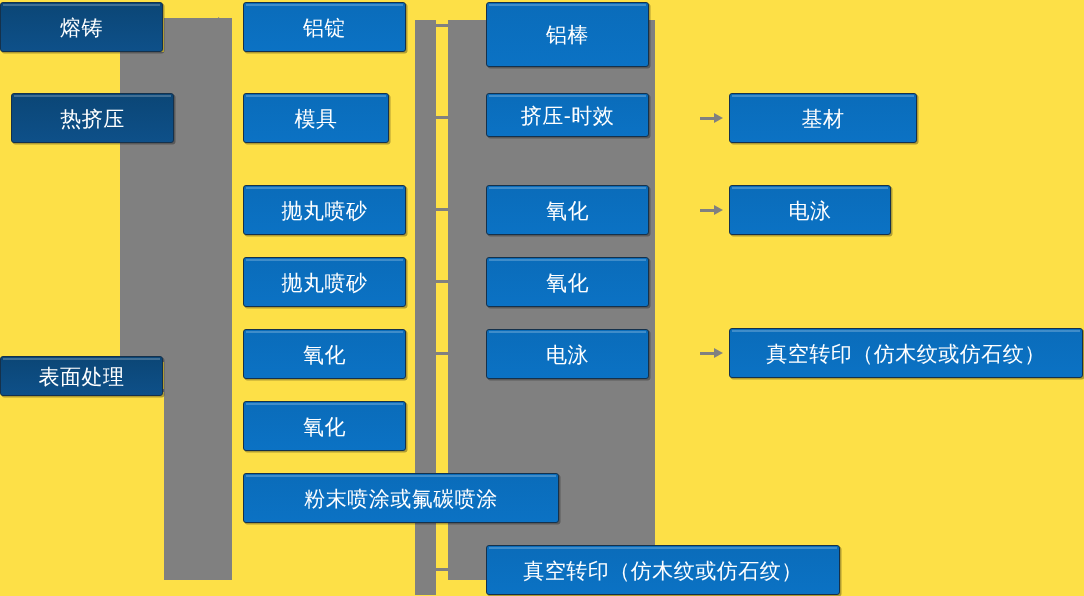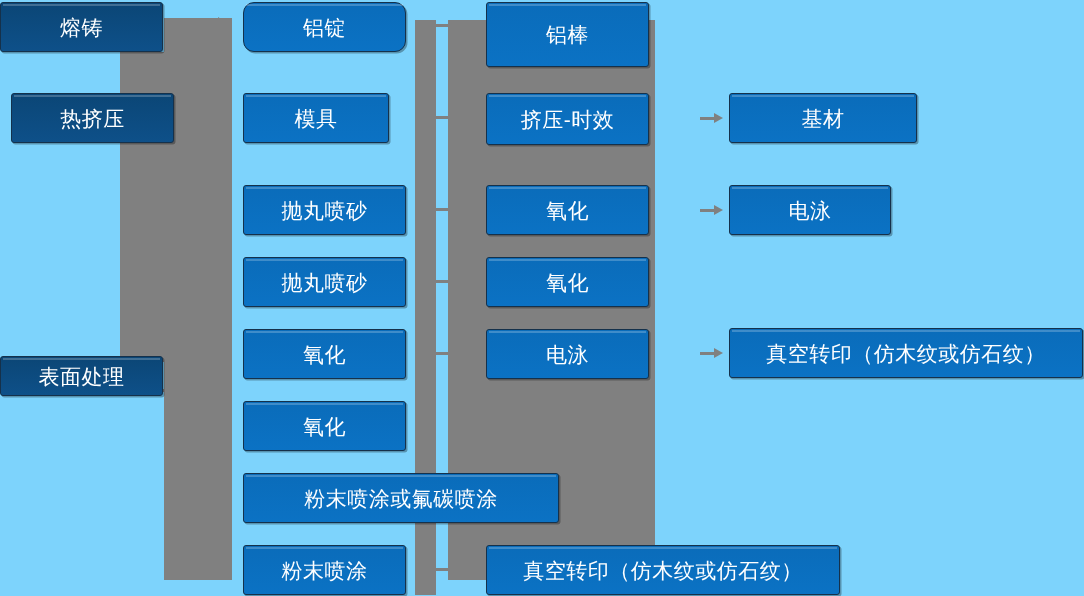--- a/index.html
+++ b/index.html
@@ -8,21 +8,21 @@
     background: #ffffff;
   }
   body {
     font-family: "Liberation Sans", "DejaVu Sans", sans-serif;
   }
   #canvas {
     position: relative;
     width: 1084px;
     height: 596px;
     overflow: hidden;
-    background: #7dd3fc;
+    background: #fde047;
   }
 
   
   .gray {
     position: absolute;
     background: #808080;
   }
   .gray-thin {
     position: absolute;
     background: #808080;
@@ -132,21 +132,21 @@
   <div class="box dark" style="left:0px; top:93px; width:163px; height:50px;margin-left:11px;">
     <span class="topline"></span>
     <span class="lbl">热挤压</span>
   </div>
 
   <div class="box dark" style="left:0px; top:356px; width:163px; height:40px;">
     <span class="topline"></span>
     <span class="lbl">表面处理</span>
   </div>
 
-  <div class="box mid" style="left:243px; top:2px; width:163px; height:50px;border-radius:11px;">
+  <div class="box mid" style="left:243px; top:2px; width:163px; height:50px;">
     <span class="topline"></span>
     <span class="lbl">铝锭</span>
   </div>
 
   <div class="box mid" style="left:243px; top:93px; width:146px; height:50px;">
     <span class="topline"></span>
     <span class="lbl">模具</span>
   </div>
 
   <div class="box mid" style="left:243px; top:185px; width:163px; height:50px;">
@@ -167,31 +167,27 @@
   <div class="box mid" style="left:243px; top:401px; width:163px; height:50px;">
     <span class="topline"></span>
     <span class="lbl">氧化</span>
   </div>
 
   <div class="box mid" style="left:243px; top:473px; width:316px; height:50px;">
     <span class="topline"></span>
     <span class="lbl">粉末喷涂或氟碳喷涂</span>
   </div>
 
-  <div class="box mid" style="left:243px; top:545px; width:163px; height:50px;">
-    <span class="topline"></span>
-    <span class="lbl">粉末喷涂</span>
-  </div>
 
   <div class="box mid" style="left:486px; top:2px; width:163px; height:65px;">
     <span class="topline"></span>
     <span class="lbl">铝棒</span>
   </div>
 
-  <div class="box mid" style="left:486px; top:93px; width:163px; height:52px;">
+  <div class="box mid" style="left:486px; top:93px; width:163px; height:44px;">
     <span class="topline"></span>
     <span class="lbl">挤压-时效</span>
   </div>
 
   <div class="box mid" style="left:486px; top:185px; width:163px; height:50px;">
     <span class="topline"></span>
     <span class="lbl">氧化</span>
   </div>
 
   <div class="box mid" style="left:486px; top:257px; width:163px; height:50px;">

